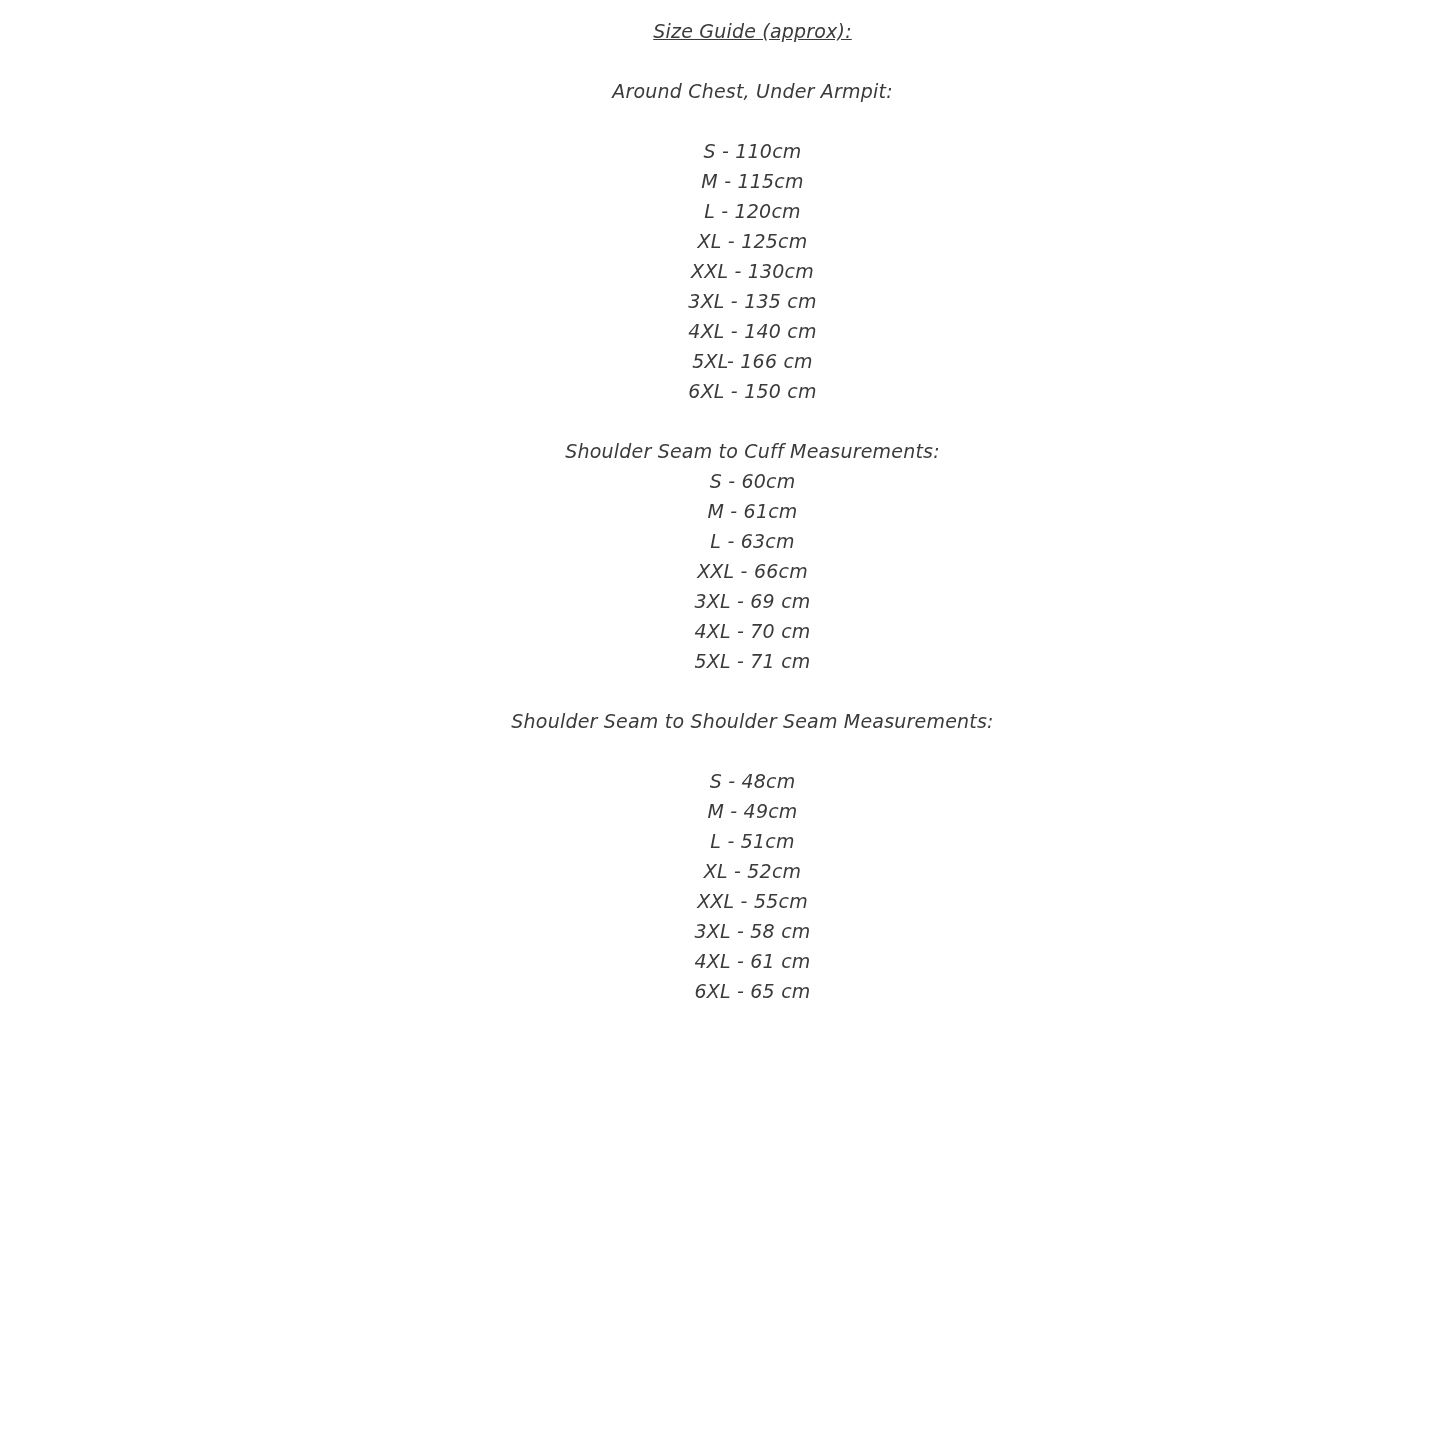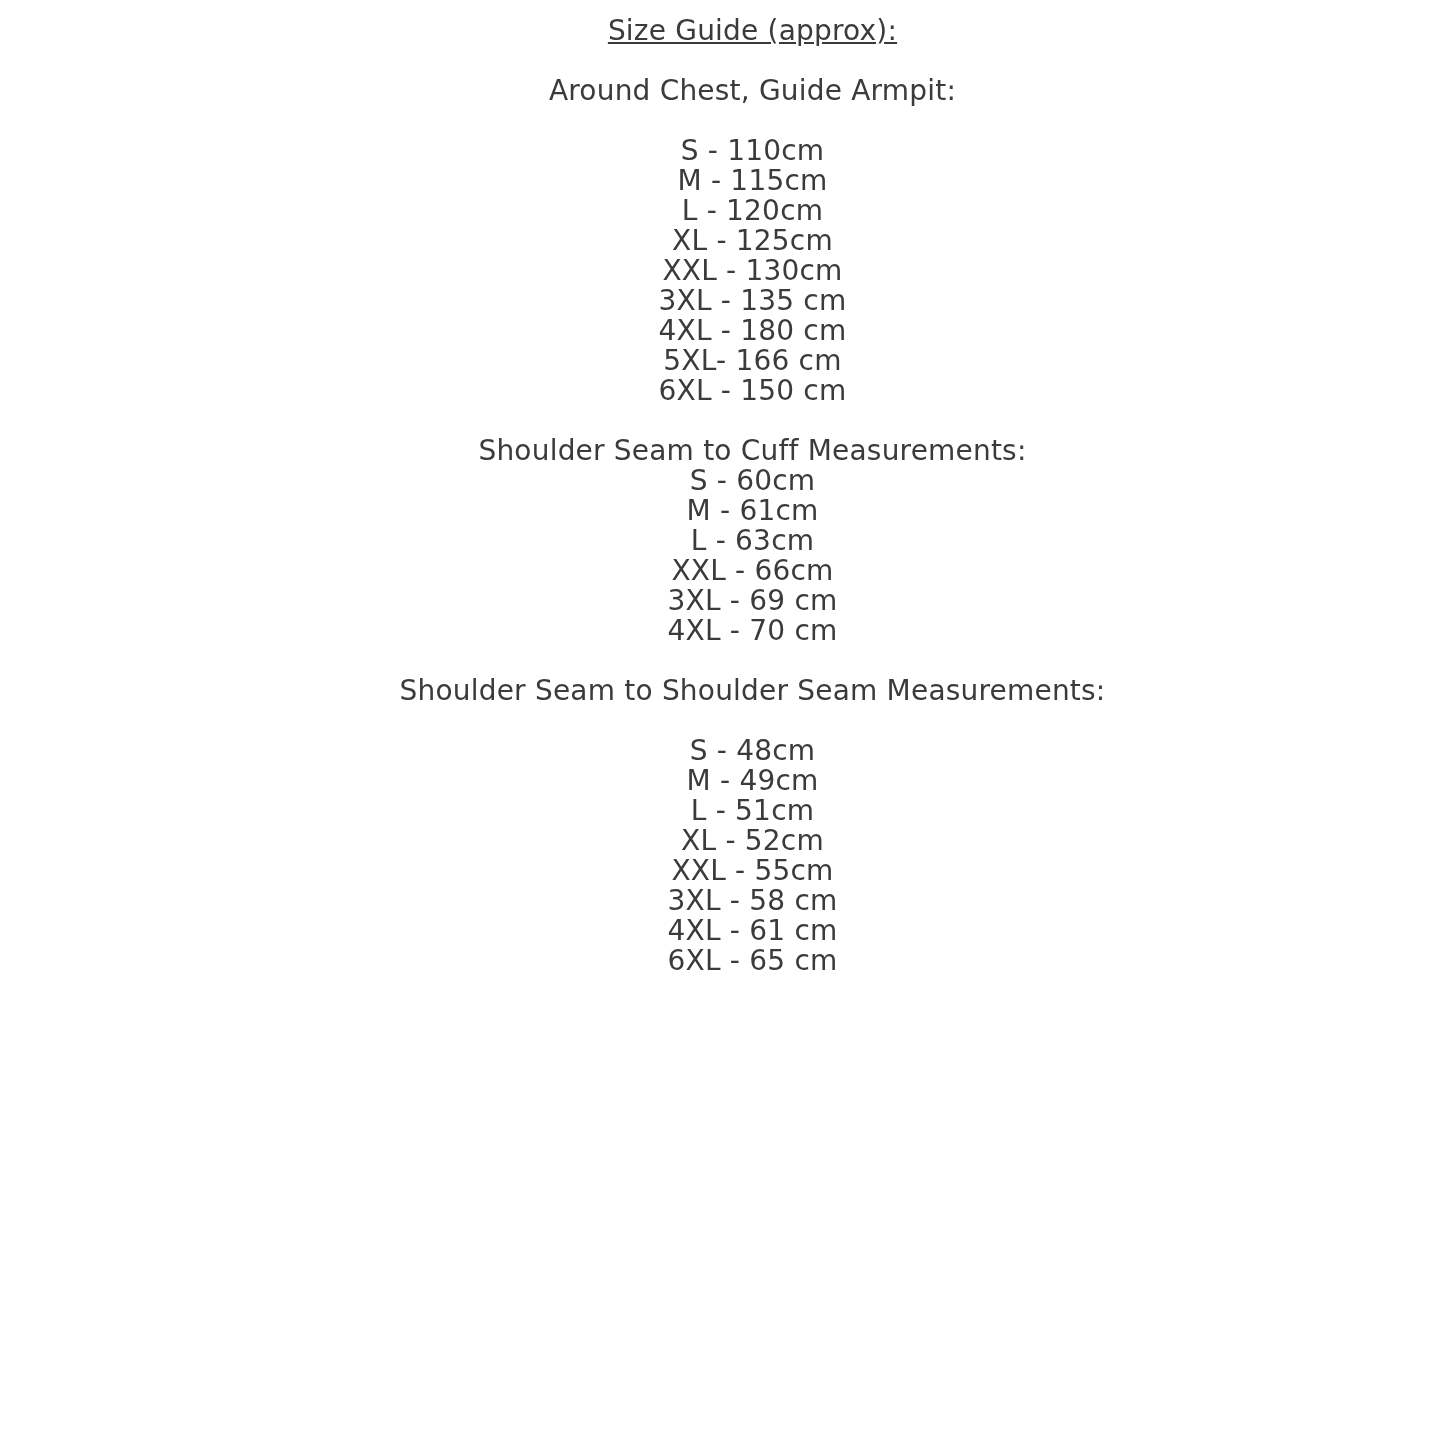--- a/index.html
+++ b/index.html
@@ -12,23 +12,24 @@
     height: 1445px;
     font-family: "DejaVu Sans", "Liberation Sans", sans-serif;
     color: #3b3b3b;
   }
   .doc {
     box-sizing: border-box;
     width: 100%;
     padding-top: 16px;
     padding-left: 60px; 
     text-align: center;
-    font-size: 28px;
+    font-size: 19px;
     line-height: 30px;
     letter-spacing: 0.2px;
+    font-style: italic;
   }
   .doc p, .doc ul, .doc li, .doc section {
     margin: 0;
     padding: 0;
   }
   .title {
     text-decoration: underline;
   }
   .mb {
     margin-bottom: 30px !important;
@@ -38,43 +39,44 @@
   }
 </style>
 </head>
 <body>
 
 <div class="doc">
 
   <p class="title mb">Size Guide (approx):</p>
 
   <section>
-    <p class="heading mb">Around Chest, Guide Armpit:</p>
+    <p class="heading mb">Around Chest, Under Armpit:</p>
     <ul class="list mb">
         <li class="row">S - 110cm</li>
         <li class="row">M - 115cm</li>
         <li class="row">L - 120cm</li>
         <li class="row">XL - 125cm</li>
         <li class="row">XXL - 130cm</li>
         <li class="row">3XL - 135 cm</li>
-        <li class="row">4XL - 180 cm</li>
+        <li class="row">4XL - 140 cm</li>
         <li class="row">5XL- 166 cm</li>
         <li class="row">6XL - 150 cm</li>
       </ul>
   </section>
 
   <section>
     <p class="heading">Shoulder Seam to Cuff Measurements:</p>
     <ul class="list mb">
         <li class="row">S - 60cm</li>
         <li class="row">M - 61cm</li>
         <li class="row">L - 63cm</li>
         <li class="row">XXL - 66cm</li>
         <li class="row">3XL - 69 cm</li>
         <li class="row">4XL - 70 cm</li>
+        <li class="row">5XL - 71 cm</li>
       </ul>
   </section>
 
   <section>
     <p class="heading mb">Shoulder Seam to Shoulder Seam Measurements:</p>
     <ul class="list mb">
         <li class="row">S - 48cm</li>
         <li class="row">M - 49cm</li>
         <li class="row">L - 51cm</li>
         <li class="row">XL - 52cm</li>

